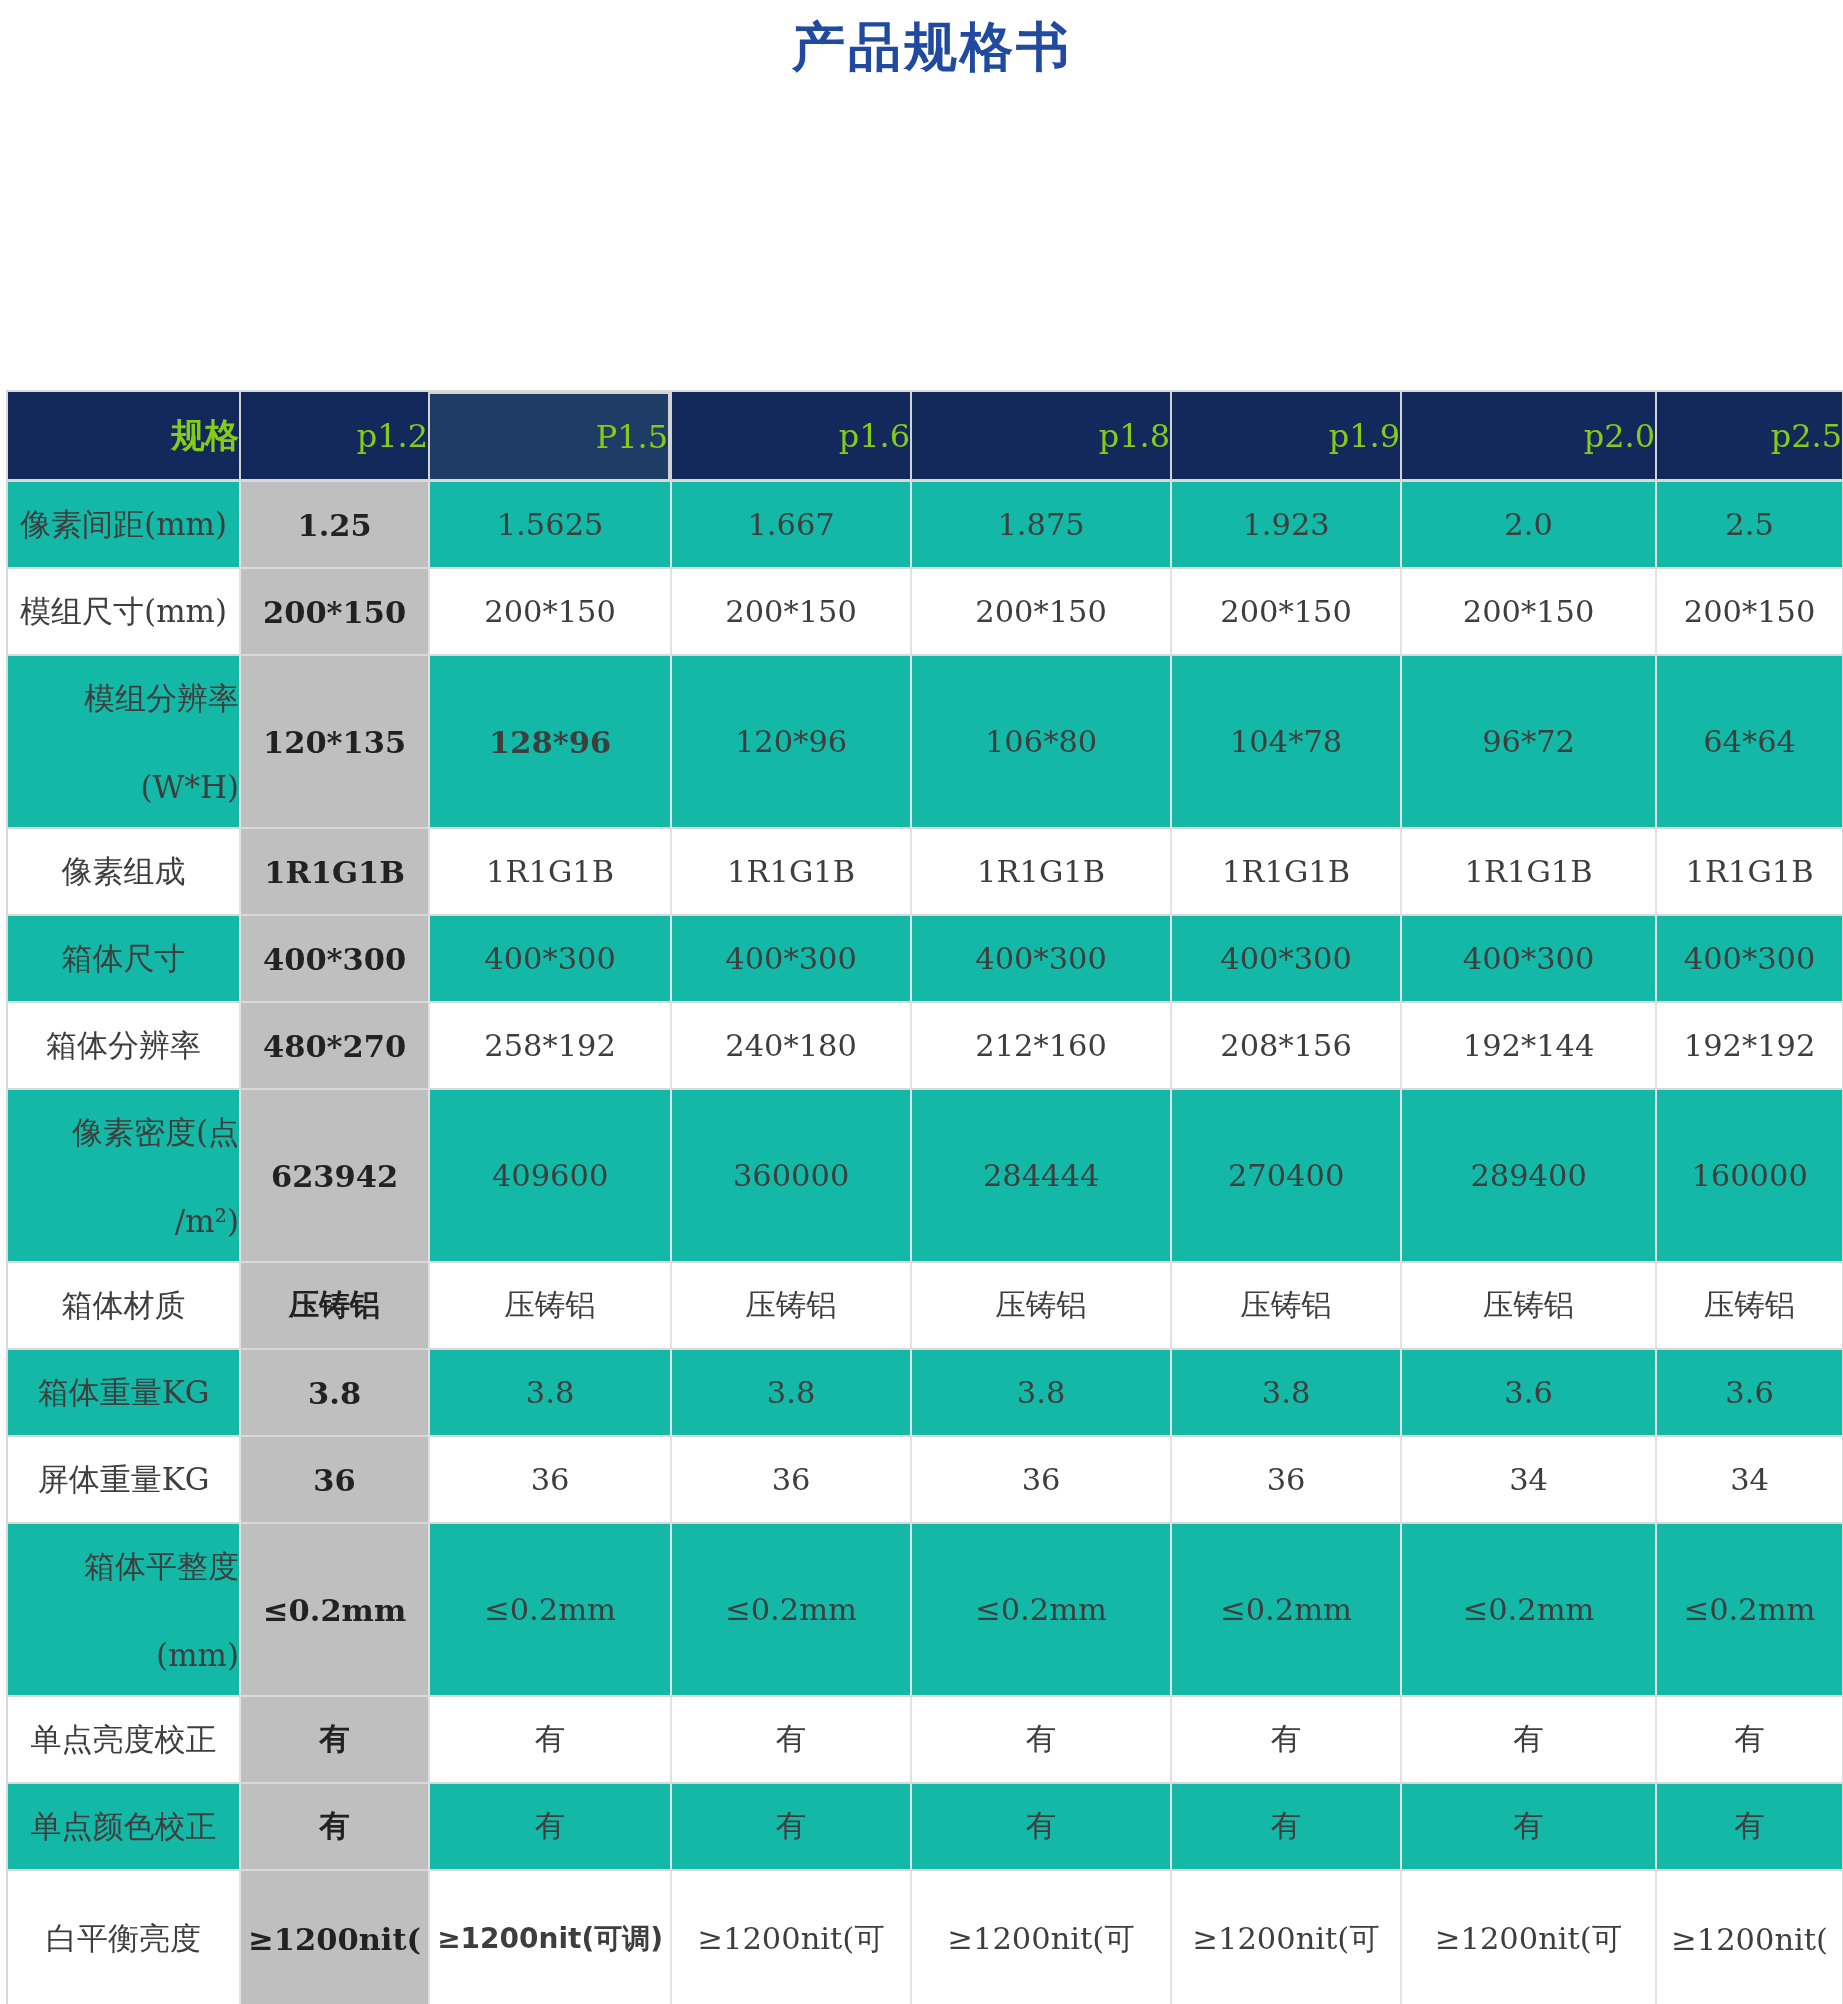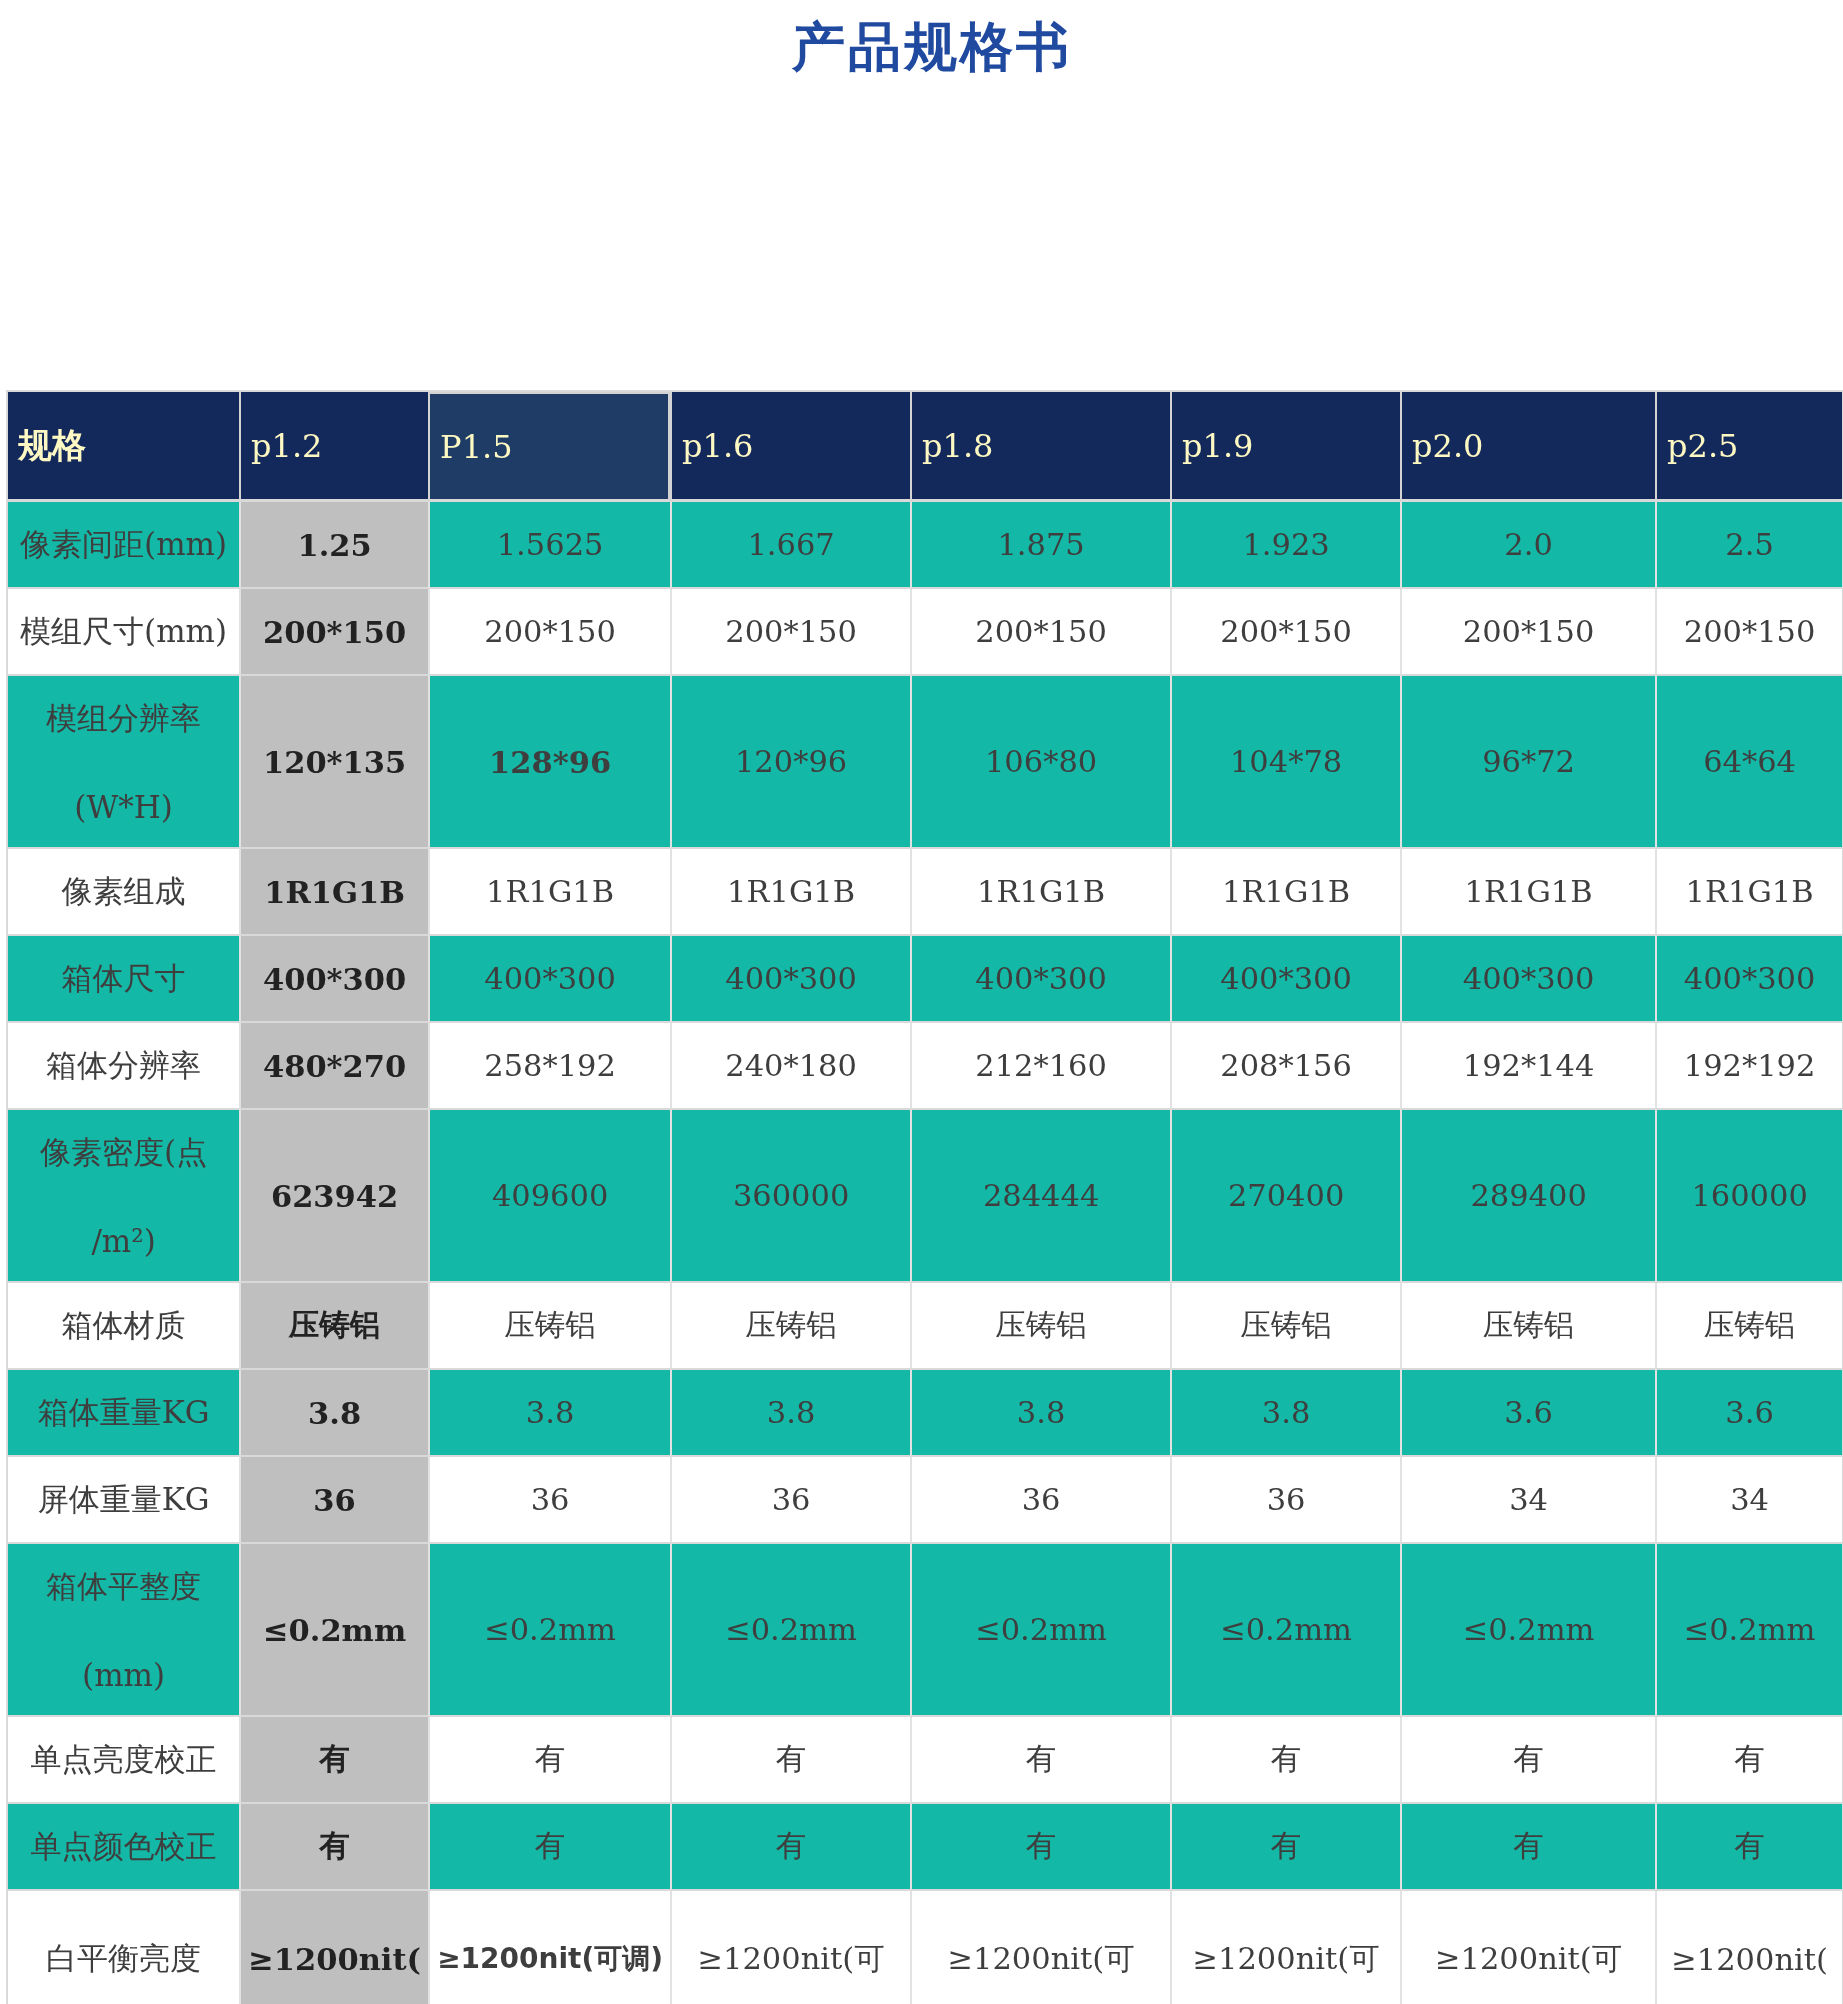--- a/index.html
+++ b/index.html
@@ -29,28 +29,28 @@
     table-layout: fixed;
     width: 1834px;
     margin: 306px 0 0 6.1px;
     border: 2.3px solid #D9D9D9;
     border-bottom: none;
   }
   
   thead th {
     height: 85px;
     background: #13295B;
-    color: #fef9c3;
+    color: #84cc16;
     font-weight: normal;
     font-size: 32px;
-    text-align: left;
+    text-align: right;
     vertical-align: middle;
     border-bottom: 3px solid #D9D9D9;
     border-left: 2.3px solid #D3D3D3;
-    padding: 10px;
+    padding: 0;
     white-space: nowrap;
     overflow: hidden;
   }
   thead th:first-child { border-left: none; font-weight: bold; font-size: 34px; }
   thead th.hl {
     background: #1E3C66;
     border-left: 2.3px solid #D3D3D3;
     border-right: 2.3px solid #D3D3D3;
     border-top: 2.3px solid #D3D3D3;
   }
@@ -80,21 +80,21 @@
   }
   tbody td.bold { font-weight: bold; }
   tbody td.bold-sans {
     font-weight: bold;
     font-family: "DejaVu Sans", "Liberation Sans", sans-serif;
     font-size: 28px;
   }
   .label-lines {
     display: flex;
     flex-direction: column;
-    align-items: center;
+    align-items: flex-end;
     gap: 49px;
   }
 </style>
 </head>
 <body>
 
 <main>
   <h1 class="page-title">产品规格书</h1>
   <table class="spec-table">
     <colgroup>

